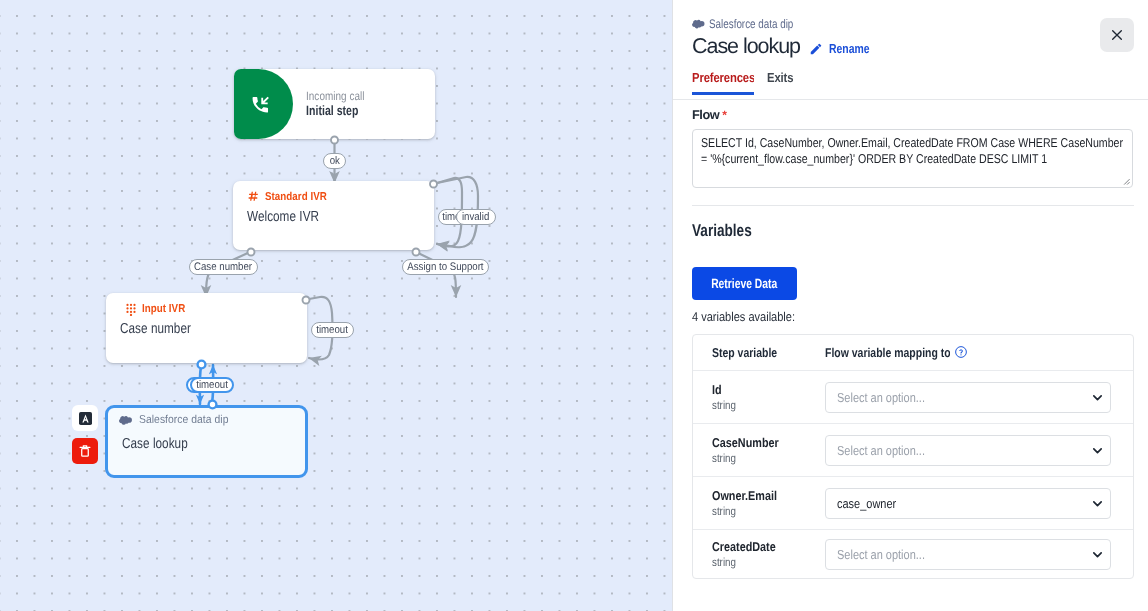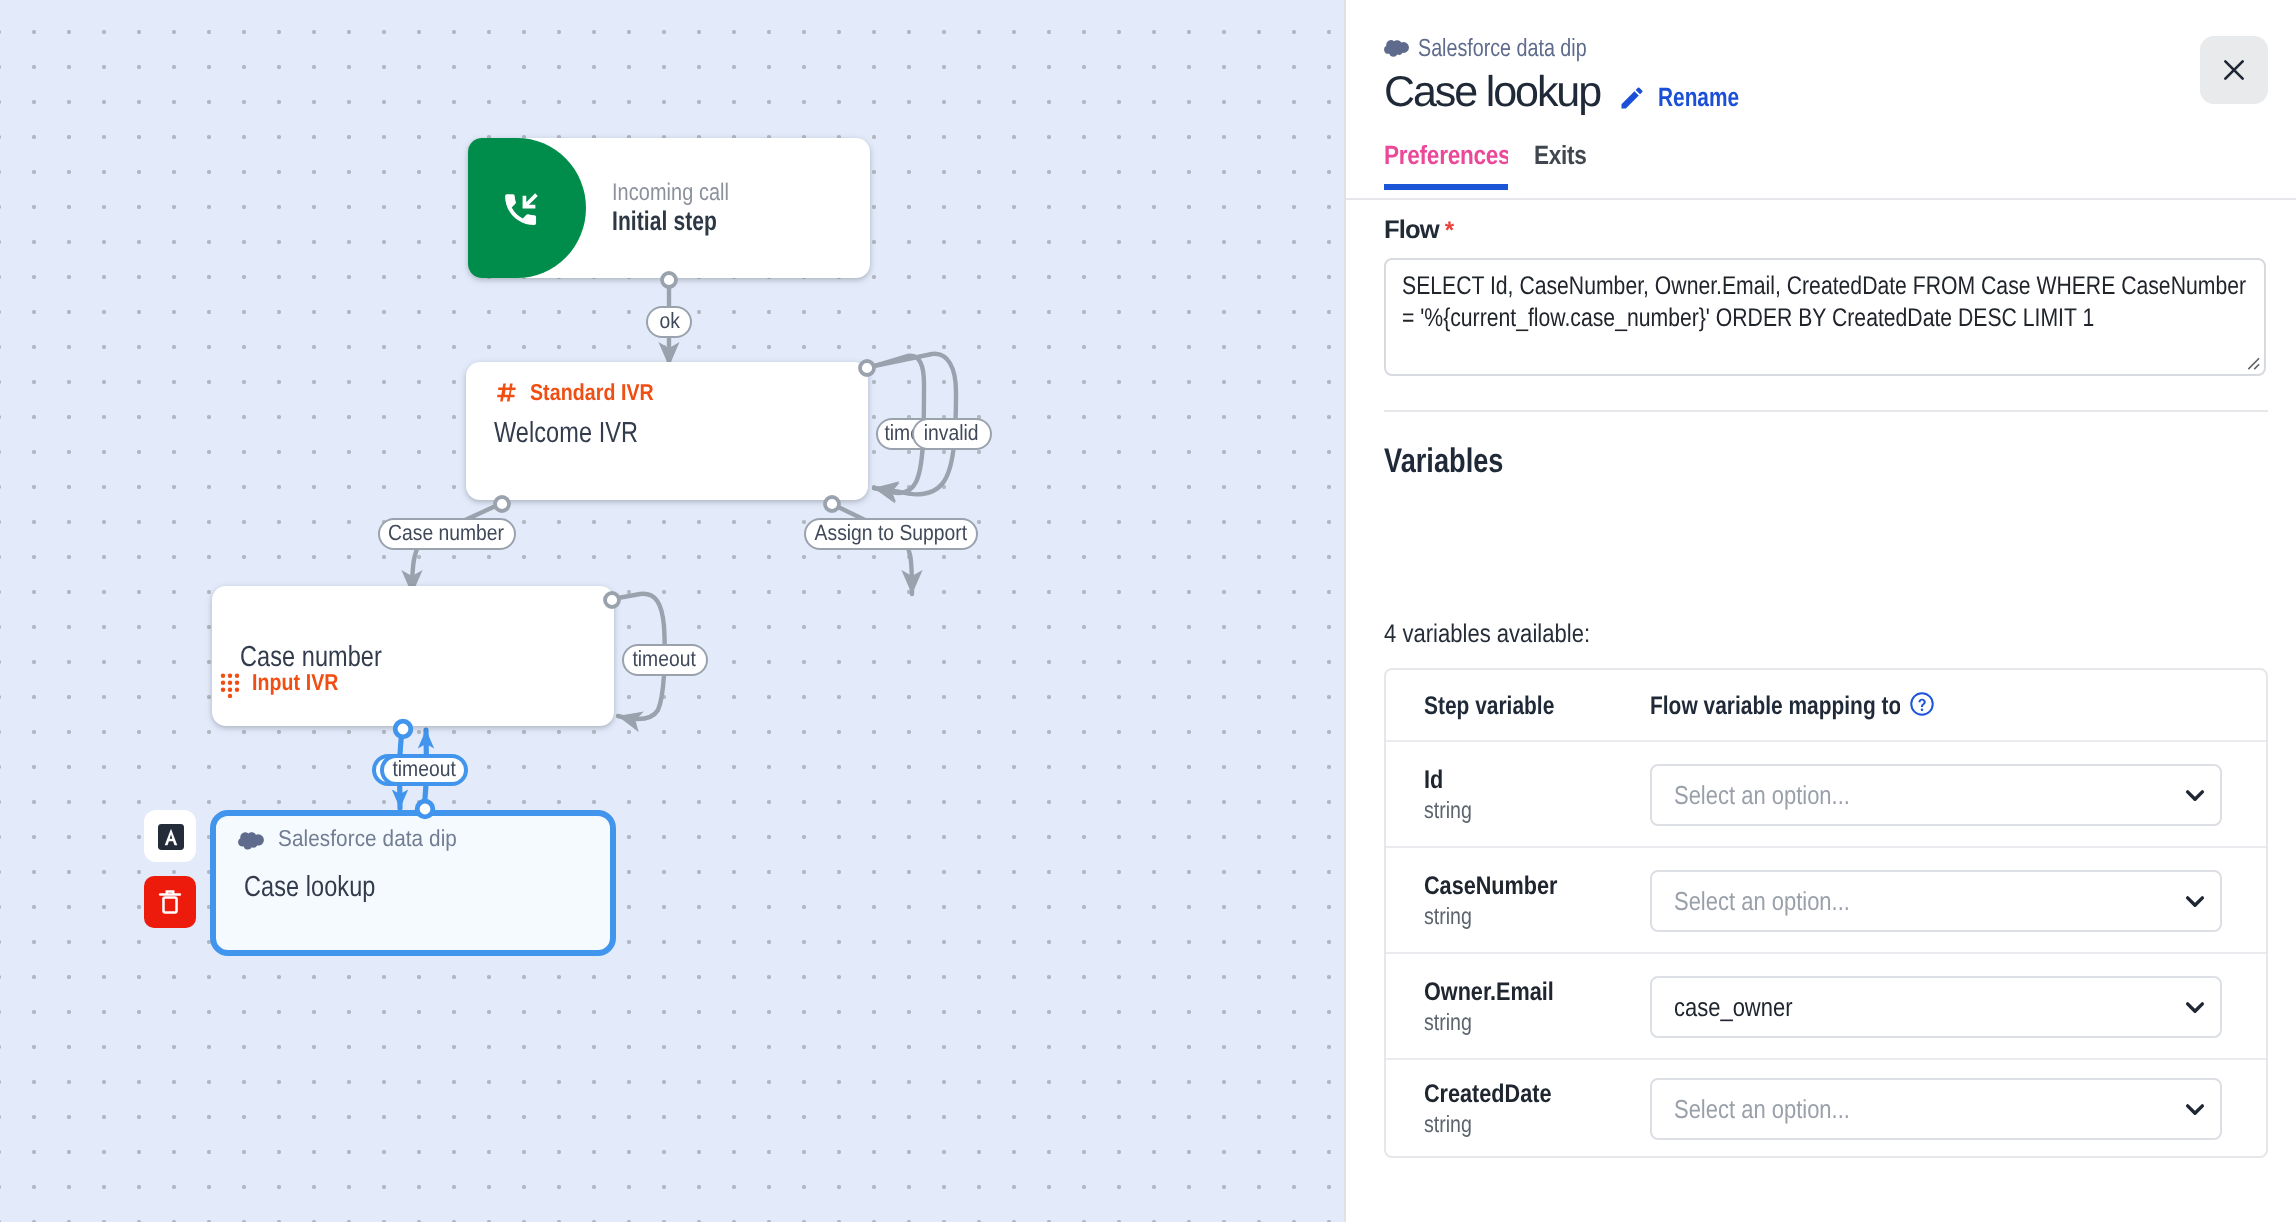--- a/index.html
+++ b/index.html
@@ -65,21 +65,21 @@
             font-size:13.2px;font-weight:700;color:#1b4fd8;}
   .p-rename .sx{transform:scaleX(.79);}
   .p-close{left:427px;top:18px;width:34px;height:34px;border-radius:7px;background:#e9eaec;
            display:flex;align-items:center;justify-content:center;}
 
   .p-tabs{left:19px;top:70px;display:flex;gap:13px;}
   .tab{font-size:13.2px;font-weight:700;color:#40474f;padding-bottom:10px;letter-spacing:-.15px;overflow:hidden;}
     .tab span{display:inline-block;transform:scaleX(.855);transform-origin:left center;white-space:nowrap;}
   .tab:nth-child(1){width:62px;}
   .tab:nth-child(2){width:30px;}
-  .tab.active{color:#ec4899;box-shadow:inset 0 -3px 0 #1b55d8;}
+  .tab.active{color:#b91c1c;box-shadow:inset 0 -3px 0 #1b55d8;}
   .p-tabs:after{content:"";position:absolute;left:-19px;top:29px;width:476px;height:1px;background:#e5e7ea;}
 
   .f-label{left:19px;top:107px;font-size:12.8px;font-weight:700;color:#212b36;letter-spacing:-.45px;}
   .req{color:#e8403a;margin-left:3px;font-size:12px;}
   .q-box{left:19px;top:129px;width:441px;height:59px;border:1px solid #d7dade;border-radius:4px;background:#fff;}
   .q-text{position:absolute;left:8px;top:5px;width:520px;font-size:12.8px;color:#20242b;
           line-height:16.2px;white-space:pre-line;transform:scaleX(.828);transform-origin:left top;}
   .q-grip{position:absolute;right:2px;bottom:2px;}
 
   .p-divider{left:19px;top:205px;width:442px;height:1px;background:#e5e7ea;}
@@ -213,21 +213,21 @@
       <div class="kind" style="left:14px;top:9px;color:#f04e12;">
         <svg class="kicon" width="14" height="14" viewBox="0 0 24 24">
           <path fill="#f04e12" d="M19.2 6.4h-3.8l.6-3.4h-2.2l-.6 3.4H9.6l.6-3.4H8l-.6 3.4H3.6v2.2h3.4l-.7 4H2.8v2.2h3.1l-.6 3.6h2.2l.6-3.6h3.6l-.6 3.6h2.2l.6-3.6h3.7v-2.2h-3.3l.7-4h3.5V6.4zm-6.4 6.2H9.2l.7-4h3.6l-.7 4z"></path>
         </svg>
         <span class="sx">Standard IVR</span>
       </div>
       <div class="title" style="left:14px;top:28px;"><span class="sx">Welcome IVR</span></div>
     </div>
 
     <div class="node" id="n-input" style="left:106px;top:293px;width:201px;height:70px;">
-      <div class="kind" style="left:2px;top:9px;color:#f04e12;margin-top:33px;">
+      <div class="kind" style="left:18px;top:9px;color:#f04e12;">
         <svg class="kicon" width="14" height="14" viewBox="0 0 24 24">
           <g fill="#f04e12">
             <circle cx="6" cy="5" r="1.9"></circle>
               <circle cx="12" cy="5" r="1.9"></circle>
               <circle cx="18" cy="5" r="1.9"></circle>
             <circle cx="6" cy="11" r="1.9"></circle>
               <circle cx="12" cy="11" r="1.9"></circle>
               <circle cx="18" cy="11" r="1.9"></circle>
             <circle cx="6" cy="17" r="1.9"></circle>
               <circle cx="12" cy="17" r="1.9"></circle>
@@ -304,20 +304,23 @@
       <div class="q-text">SELECT Id, CaseNumber, Owner.Email, CreatedDate FROM Case WHERE CaseNumber
 = '%{current_flow.case_number}' ORDER BY CreatedDate DESC LIMIT 1</div>
       <svg class="q-grip" width="9" height="9" viewBox="0 0 10 10">
         <path stroke="#5f6368" stroke-width="0.9" d="M9.5 3.5 L3.5 9.5 M9.5 6.8 L6.8 9.5"></path>
       </svg>
     </div>
 
     <div class="p-divider"></div>
 
     <div class="v-head"><span class="sx">Variables</span></div>
+    <div class="v-btn">
+        <span class="sx">Retrieve Data</span>
+      </div>
     <div class="v-count"><span class="sx">4 variables available:</span></div>
 
     <div class="v-table">
       <div class="v-row v-hdr">
         <div class="v-c1"><span class="sx">Step variable</span></div>
         <div class="v-c2">
           <span class="sxw">
               <span class="sx">Flow variable mapping to</span>
             </span>
           <svg width="14" height="14" viewBox="0 0 24 24">

